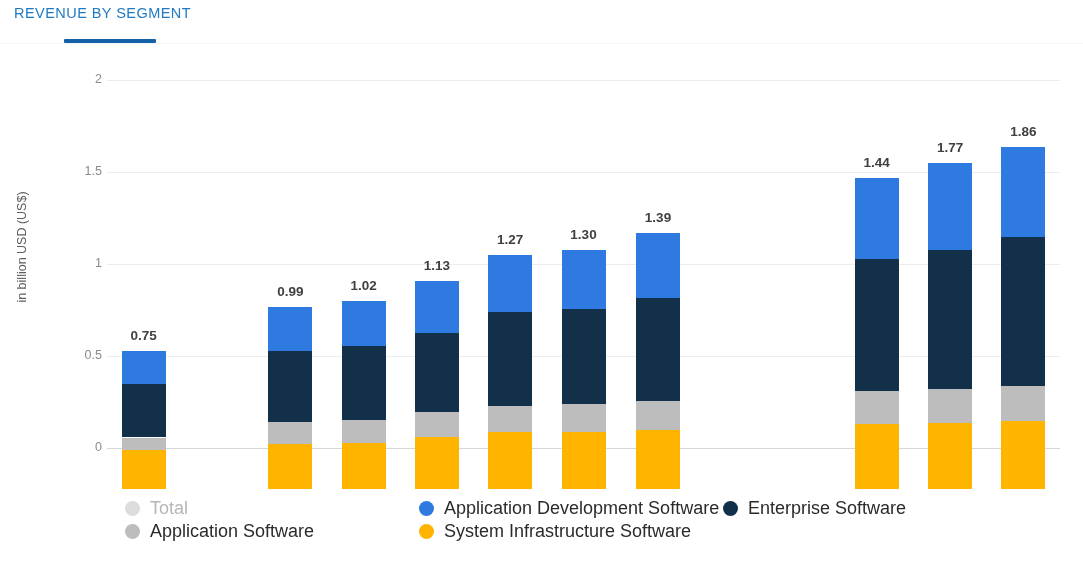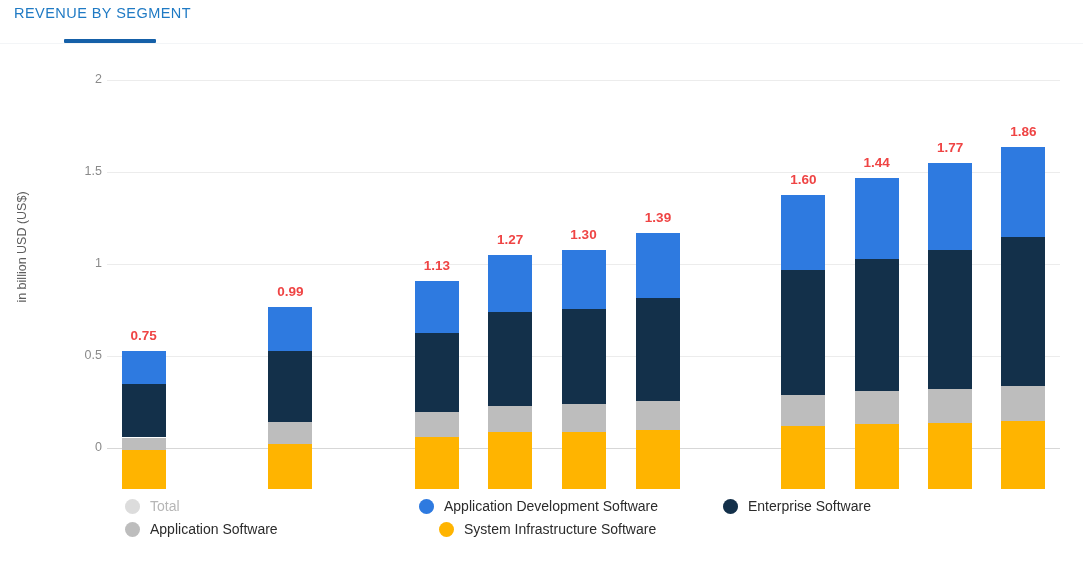--- a/index.html
+++ b/index.html
@@ -62,42 +62,42 @@
   .bar{
     position:absolute;bottom:0;left:11px;width:44px;
   }
   .seg{position:absolute;left:0;width:44px;}
   .seg.sys{background:#ffb400;}
   .seg.prod{background:#bdbdbd;}
   .seg.ent{background:#13304a;}
   .seg.app{background:#2e7ae0;}
   .barlabel{
     position:absolute;left:0;width:66px;text-align:center;
-    font-size:13.5px;font-weight:700;color:#ef4444;
+    font-size:13.5px;font-weight:700;color:#404040;
     white-space:nowrap;
   }
   .xtick{
     position:absolute;left:0;width:66px;text-align:center;
     bottom:-25px;
     font-size:13px;color:#7b7b7b;
   }
   
   #legend{
     position:absolute;left:0;top:489px;width:1083px;height:76px;
     background:#ffffff;
   }
   .leg-item{
     position:absolute;display:flex;align-items:center;
     white-space:nowrap;cursor:pointer;
   }
   .leg-dot{
     width:15px;height:15px;border-radius:50%;
     flex:0 0 15px;margin-right:10px;
   }
-  .leg-text{font-size:14px;color:#2b2b2b;}
+  .leg-text{font-size:18px;color:#2b2b2b;}
   .leg-item.off .leg-text{color:#b6b6b6;}
   .leg-item.off .leg-dot{background:#dcdcdc;}
 </style>
 </head>
 <body>
 
 <div id="tabbar">
   <div id="tab-revenue">REVENUE BY SEGMENT</div>
   <div id="tab-underline"></div>
 </div>
@@ -133,20 +133,30 @@
       <div class="barcol" style="left: 150.269px;">
         <div class="bar">
           <div class="seg sys" style="height: 45.08px; bottom: 0px;"></div>
           <div class="seg prod" style="height: 22.08px; bottom: 45.08px;"></div>
           <div class="seg ent" style="height: 70.84px; bottom: 67.16px;"></div>
           <div class="seg app" style="height: 44.16px; bottom: 138px;"></div>
         </div>
         <div class="barlabel" style="bottom: 190.16px;">0.99</div>
         <div class="xtick">2018</div>
       </div>
+      <div class="barcol" style="left: 223.577px;">
+        <div class="bar">
+          <div class="seg sys" style="height: 46px; bottom: 0px;"></div>
+          <div class="seg prod" style="height: 23px; bottom: 46px;"></div>
+          <div class="seg ent" style="height: 73.6px; bottom: 69px;"></div>
+          <div class="seg app" style="height: 45.08px; bottom: 142.6px;"></div>
+        </div>
+        <div class="barlabel" style="bottom: 195.68px;">1.02</div>
+        <div class="xtick">2019</div>
+      </div>
       <div class="barcol" style="left: 296.885px;">
         <div class="bar">
           <div class="seg sys" style="height: 51.52px; bottom: 0px;"></div>
           <div class="seg prod" style="height: 25.76px; bottom: 51.52px;"></div>
           <div class="seg ent" style="height: 79.12px; bottom: 77.28px;"></div>
           <div class="seg app" style="height: 51.52px; bottom: 156.4px;"></div>
         </div>
         <div class="barlabel" style="bottom: 215.92px;">1.13</div>
         <div class="xtick">2020</div>
       </div>
@@ -173,30 +183,20 @@
       <div class="barcol" style="left: 518px;">
         <div class="bar">
           <div class="seg sys" style="height: 58.88px; bottom: 0px;"></div>
           <div class="seg prod" style="height: 29.44px; bottom: 58.88px;"></div>
           <div class="seg ent" style="height: 103.04px; bottom: 88.32px;"></div>
           <div class="seg app" style="height: 64.4px; bottom: 191.36px;"></div>
         </div>
         <div class="barlabel" style="bottom: 263.76px;">1.39</div>
         <div class="xtick">2023</div>
       </div>
-      <div class="barcol" style="left: 663.423px;">
-        <div class="bar">
-          <div class="seg sys" style="height: 63.48px; bottom: 0px;"></div>
-          <div class="seg prod" style="height: 30.36px; bottom: 63.48px;"></div>
-          <div class="seg ent" style="height: 125.12px; bottom: 93.84px;"></div>
-          <div class="seg app" style="height: 75.44px; bottom: 218.96px;"></div>
-        </div>
-        <div class="barlabel" style="bottom: 302.4px;">1.60</div>
-        <div class="xtick">2025</div>
-      </div>
       <div class="barcol" style="left: 736.731px;">
         <div class="bar">
           <div class="seg sys" style="height: 65.32px; bottom: 0px;"></div>
           <div class="seg prod" style="height: 33.12px; bottom: 65.32px;"></div>
           <div class="seg ent" style="height: 131.56px; bottom: 98.44px;"></div>
           <div class="seg app" style="height: 80.96px; bottom: 230px;"></div>
         </div>
         <div class="barlabel" style="bottom: 318.96px;">1.44</div>
         <div class="xtick">2026</div>
       </div>
@@ -233,17 +233,17 @@
       <span class="leg-text">Application Development Software</span>
     </div>
     <div class="leg-item" style="left: 723px; top: 9px;">
       <span class="leg-dot" style="background: rgb(19, 48, 74);"></span>
       <span class="leg-text">Enterprise Software</span>
     </div>
     <div class="leg-item" style="left: 125px; top: 32px;">
       <span class="leg-dot" style="background: rgb(189, 189, 189);"></span>
       <span class="leg-text">Application Software</span>
     </div>
-    <div class="leg-item" style="left: 419px; top: 32px; margin-left: 20px;">
+    <div class="leg-item" style="left: 419px; top: 32px;">
       <span class="leg-dot" style="background: rgb(255, 180, 0);"></span>
       <span class="leg-text">System Infrastructure Software</span>
     </div>
   </div>
 
 </body></html>

